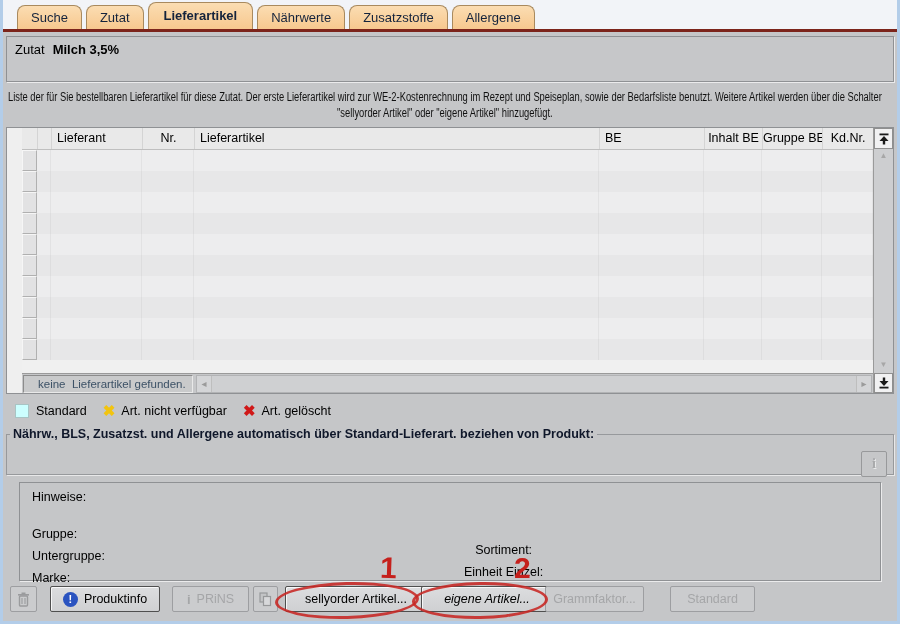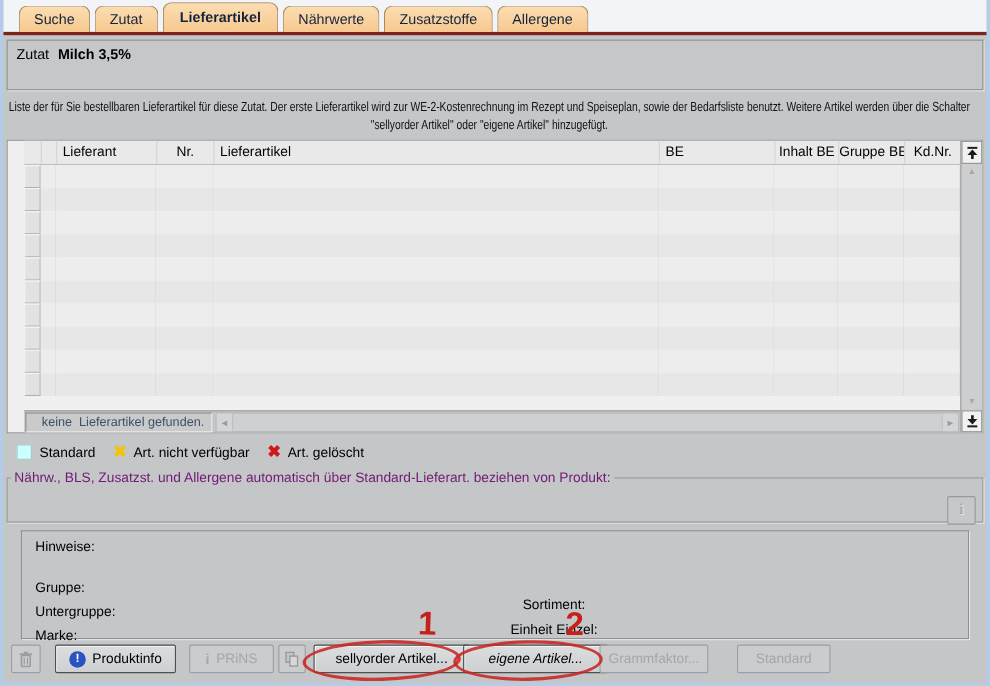--- a/index.html
+++ b/index.html
@@ -104,21 +104,21 @@
   .xmark { font-weight:bold; font-size:15px; line-height:14px; margin:0 6px 0 16px; }
   .xmark.yellow { color:#f2c40f; }
   .xmark.red { color:#d01818; }
 
   
   .groupbox {
     margin:6px 3px 0; height:48px; position:relative;
     border:1px solid #97999c; box-shadow:1px 1px 0 rgba(255,255,255,.6);
   }
   .groupbox legend {
-    margin-left:3px; padding:0 3px; font-size:12.5px; color:#701a75; white-space:nowrap;
+    margin-left:3px; padding:0 3px; font-size:12.5px; color:#0f172a; white-space:nowrap;font-weight:bold;
   }
   .cb-row { display:flex; align-items:center; padding-left:8px; margin-top:3px; }
   .checkbox {
     width:13px; height:13px; background:#fdfdfd;
     border:1px solid #76879a; box-shadow:inset 1px 1px 2px rgba(0,0,0,.25);
   }
   .cb-label { margin-left:7px; font-size:12.5px; color:#b2b3b5; text-shadow:1px 1px 0 #eef0f2; }
   .info-btn {
     position:absolute; right:6px; top:10px; width:26px; height:26px;
     background:#c6c7c9; border:1px solid #98999b; border-radius:2px;

